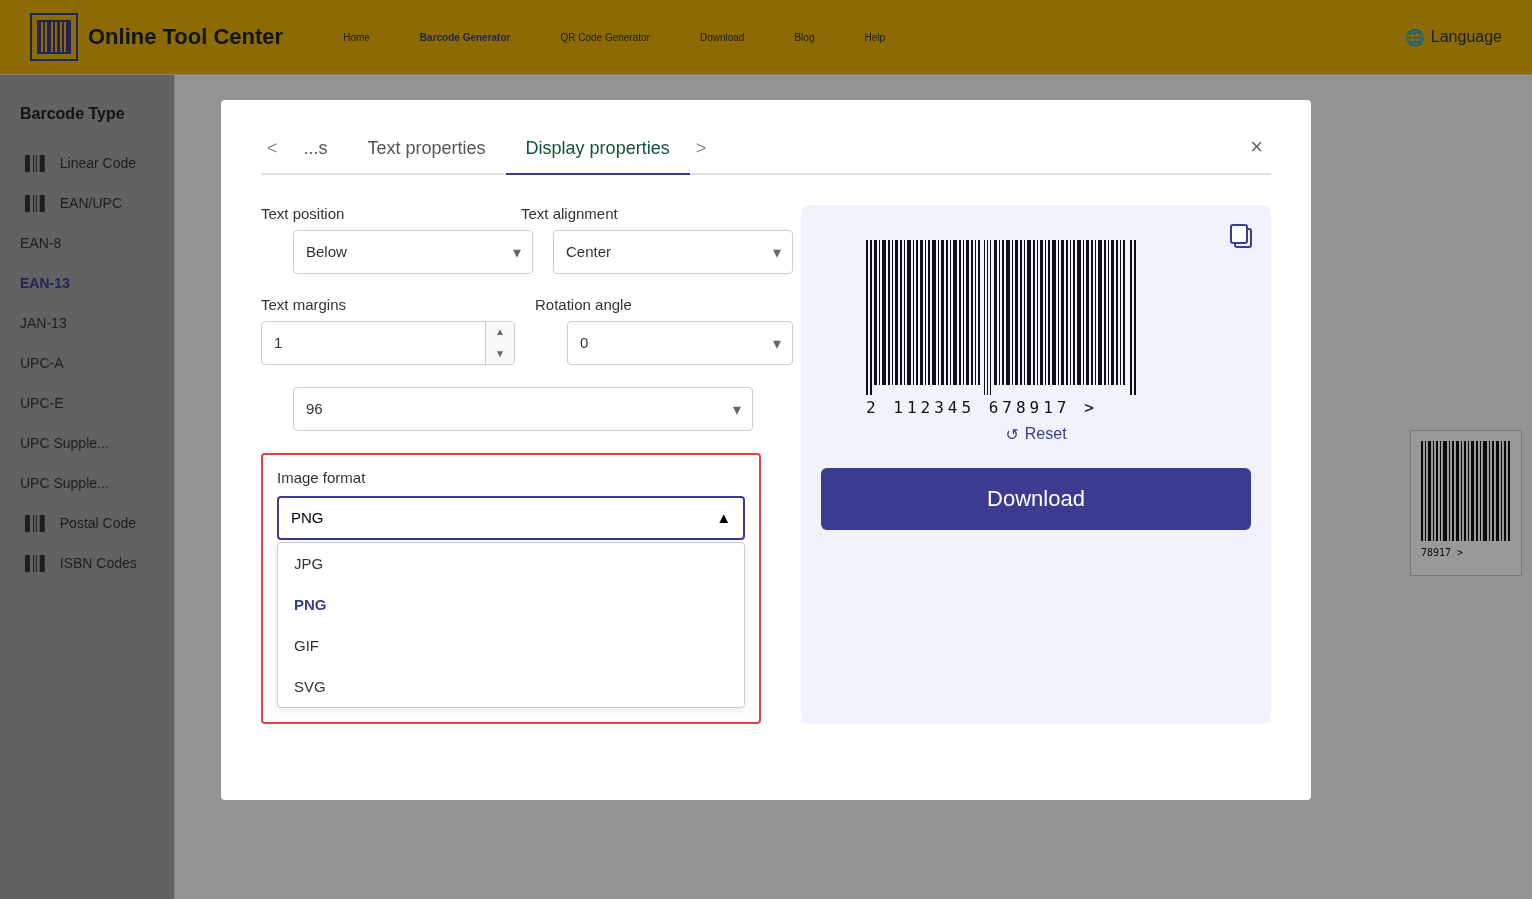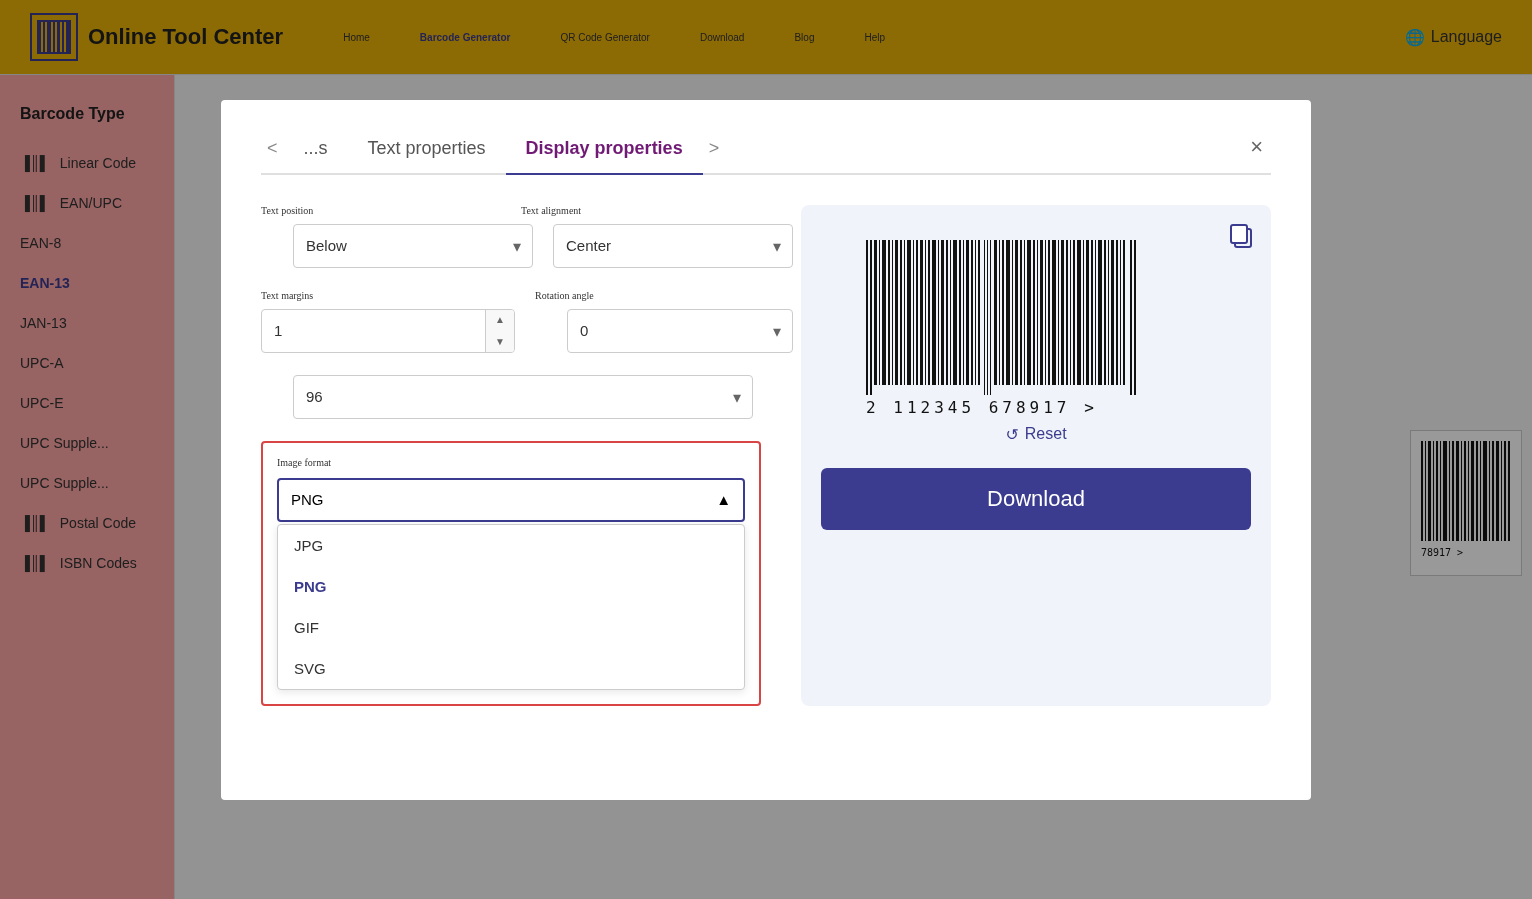--- a/index.html
+++ b/index.html
@@ -76,21 +76,21 @@
       color: #333;
       cursor: pointer;
     }
 
     
     .bg-sidebar {
       position: absolute;
       top: 75px; left: 0;
       width: 175px;
       height: 824px;
-      background: #fca5a5;
+      background: #a3a3a3;
       border-right: 1px solid #e0e0e0;
       z-index: 1;
       padding: 20px 0;
     }
     .bg-sidebar-title {
       font-size: 16px;
       font-weight: bold;
       color: #222;
       padding: 10px 20px 20px;
     }
@@ -140,22 +140,22 @@
       position: relative;
     }
     .modal-tab {
       font-size: 18px;
       color: #555;
       padding: 8px 20px 14px;
       cursor: pointer;
       position: relative;
     }
     .modal-tab.active {
-      color: #701a75;
-      font-weight: bold;
+      color: #14532d;
+      font-weight: normal;
     }
     .modal-tab.active::after {
       content: '';
       position: absolute;
       bottom: -2px; left: 0; right: 0;
       height: 2px;
       background: #3b3b8f;
     }
     .modal-tab-nav {
       font-size: 18px;
@@ -188,25 +188,24 @@
     }
     .form-row {
       display: flex;
       gap: 20px;
       margin-bottom: 22px;
     }
     .form-group {
       flex: 1;
     }
     .form-label {
-      font-size: 10px;
+      font-size: 15px;
       color: #333;
       margin-bottom: 8px;
       display: block;
-      font-family: Liberation Serif, serif;
     }
     .form-select-wrapper {
       position: relative;
       width: 100%;
       margin-left: 32px;
     }
     .form-select-wrapper select {
       width: 100%;
       height: 44px;
       border: 1px solid #ccc;

